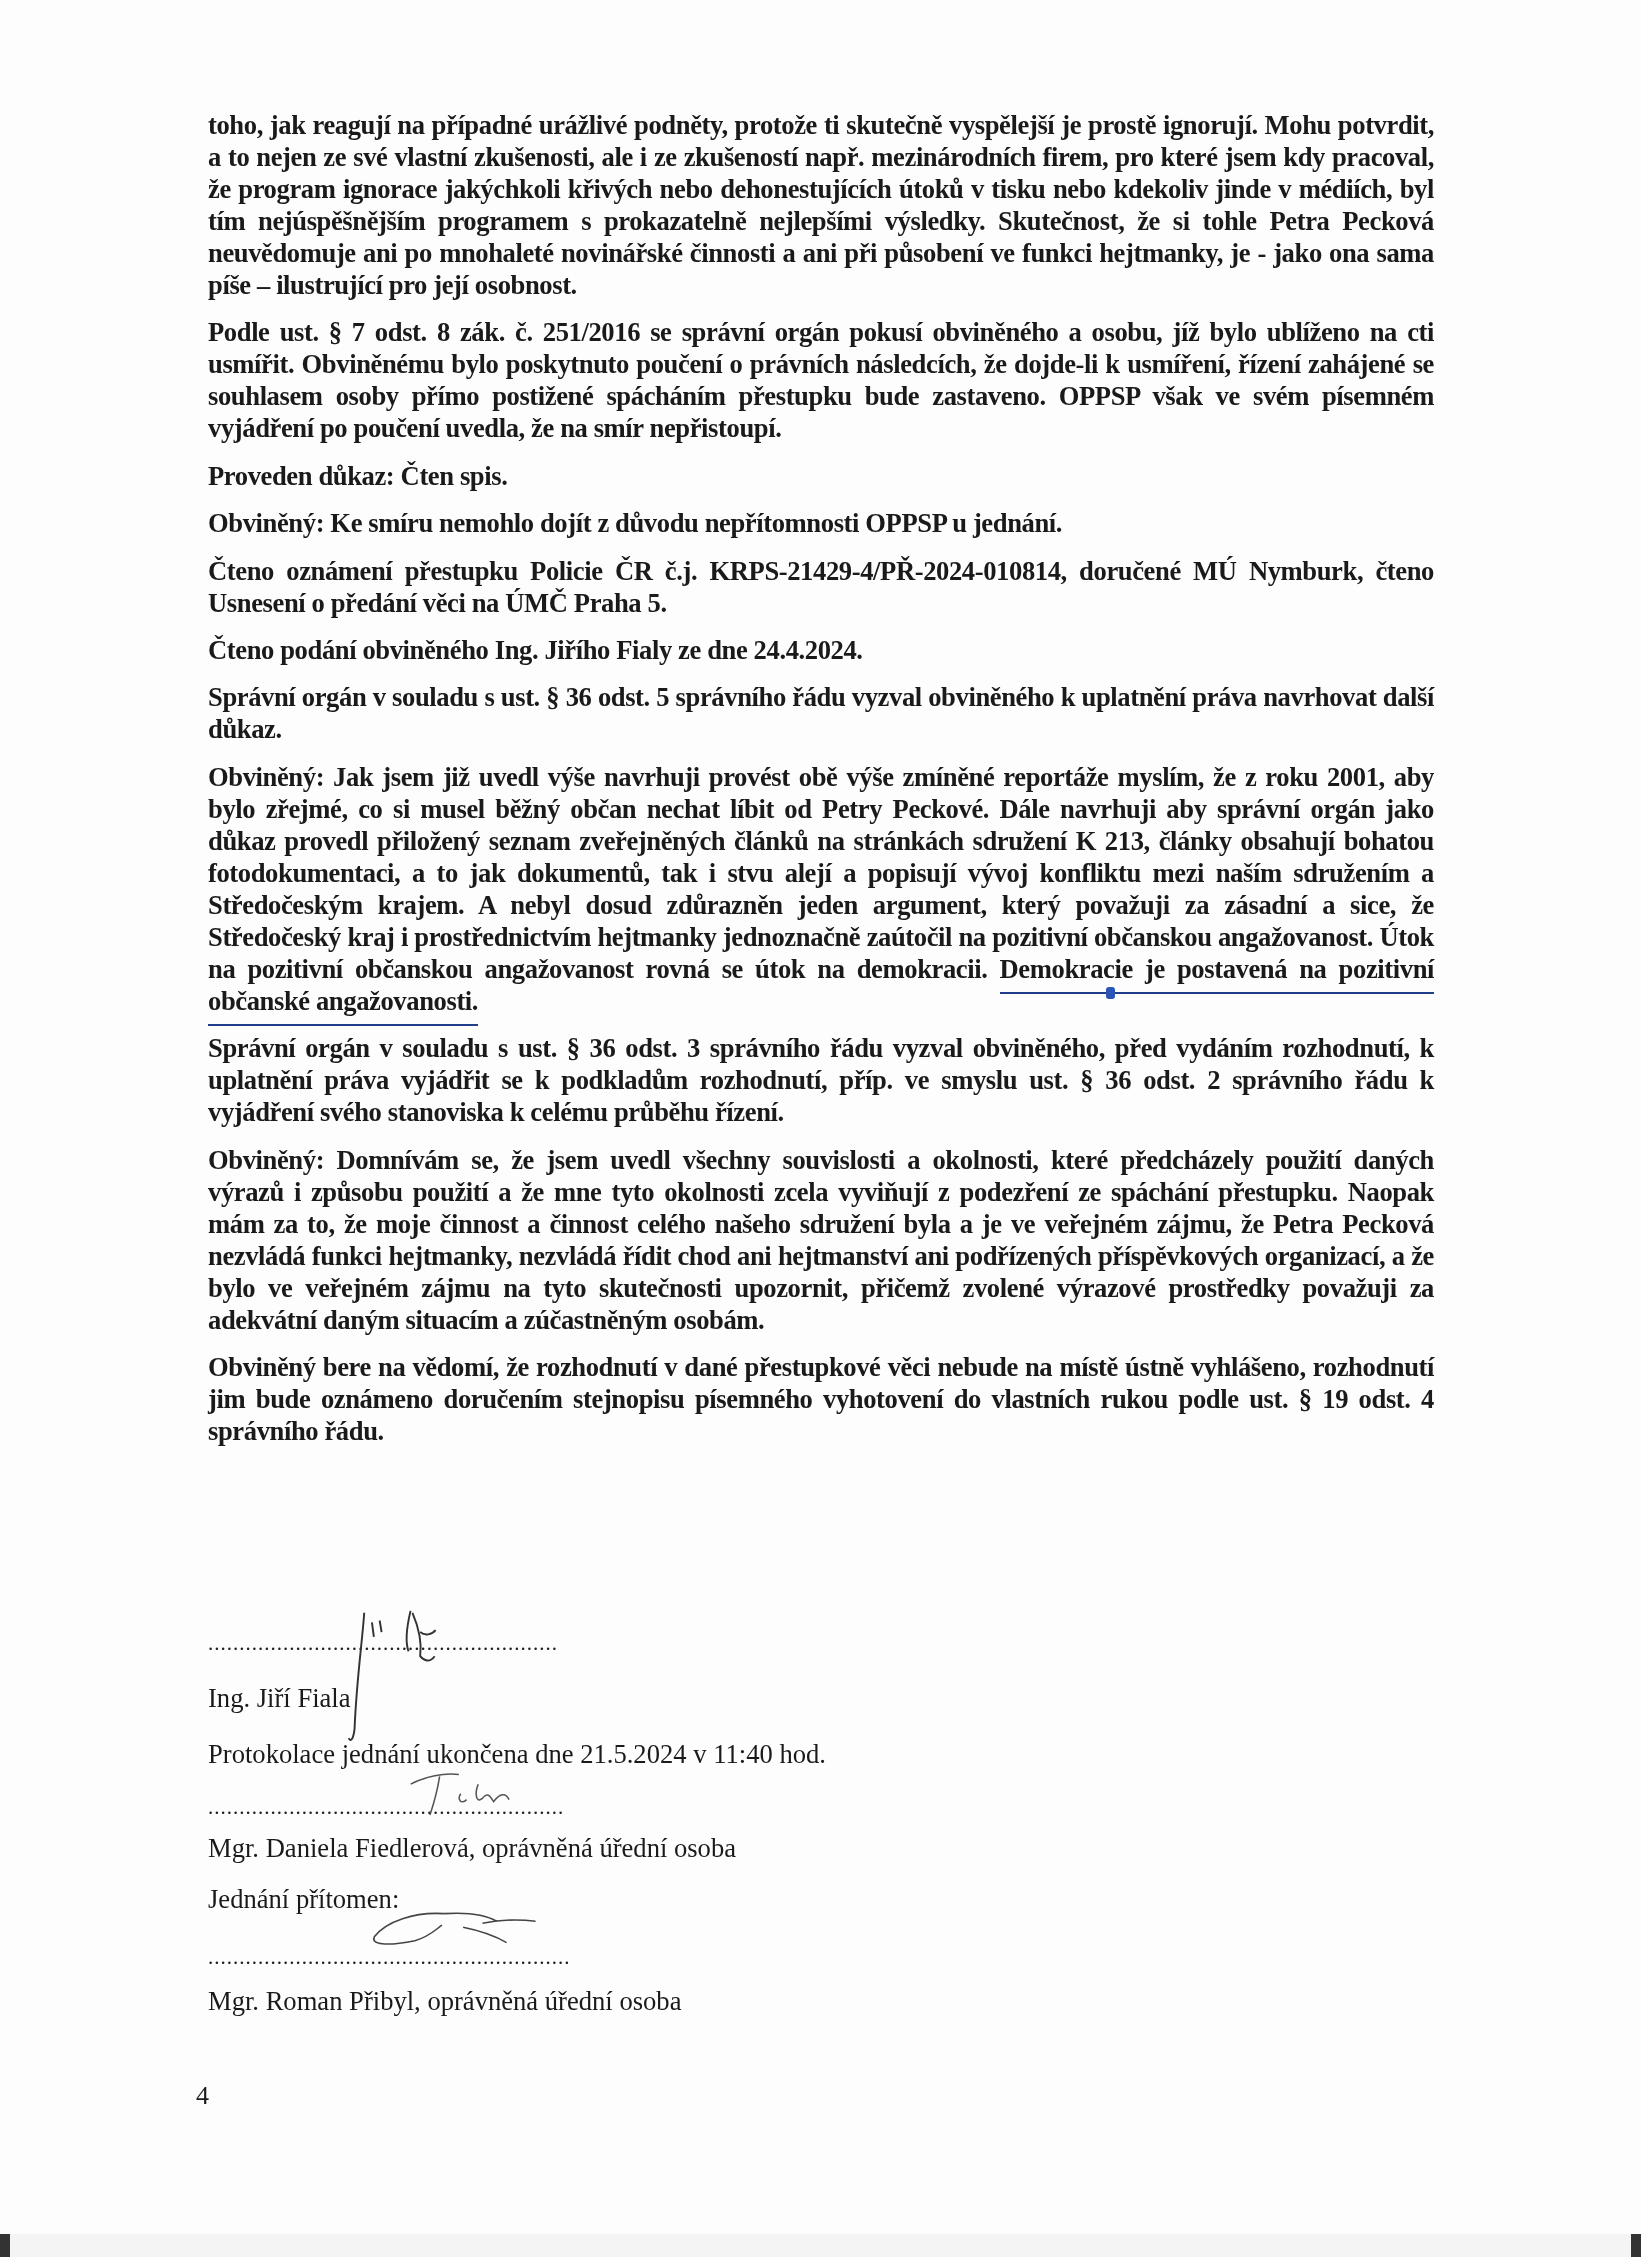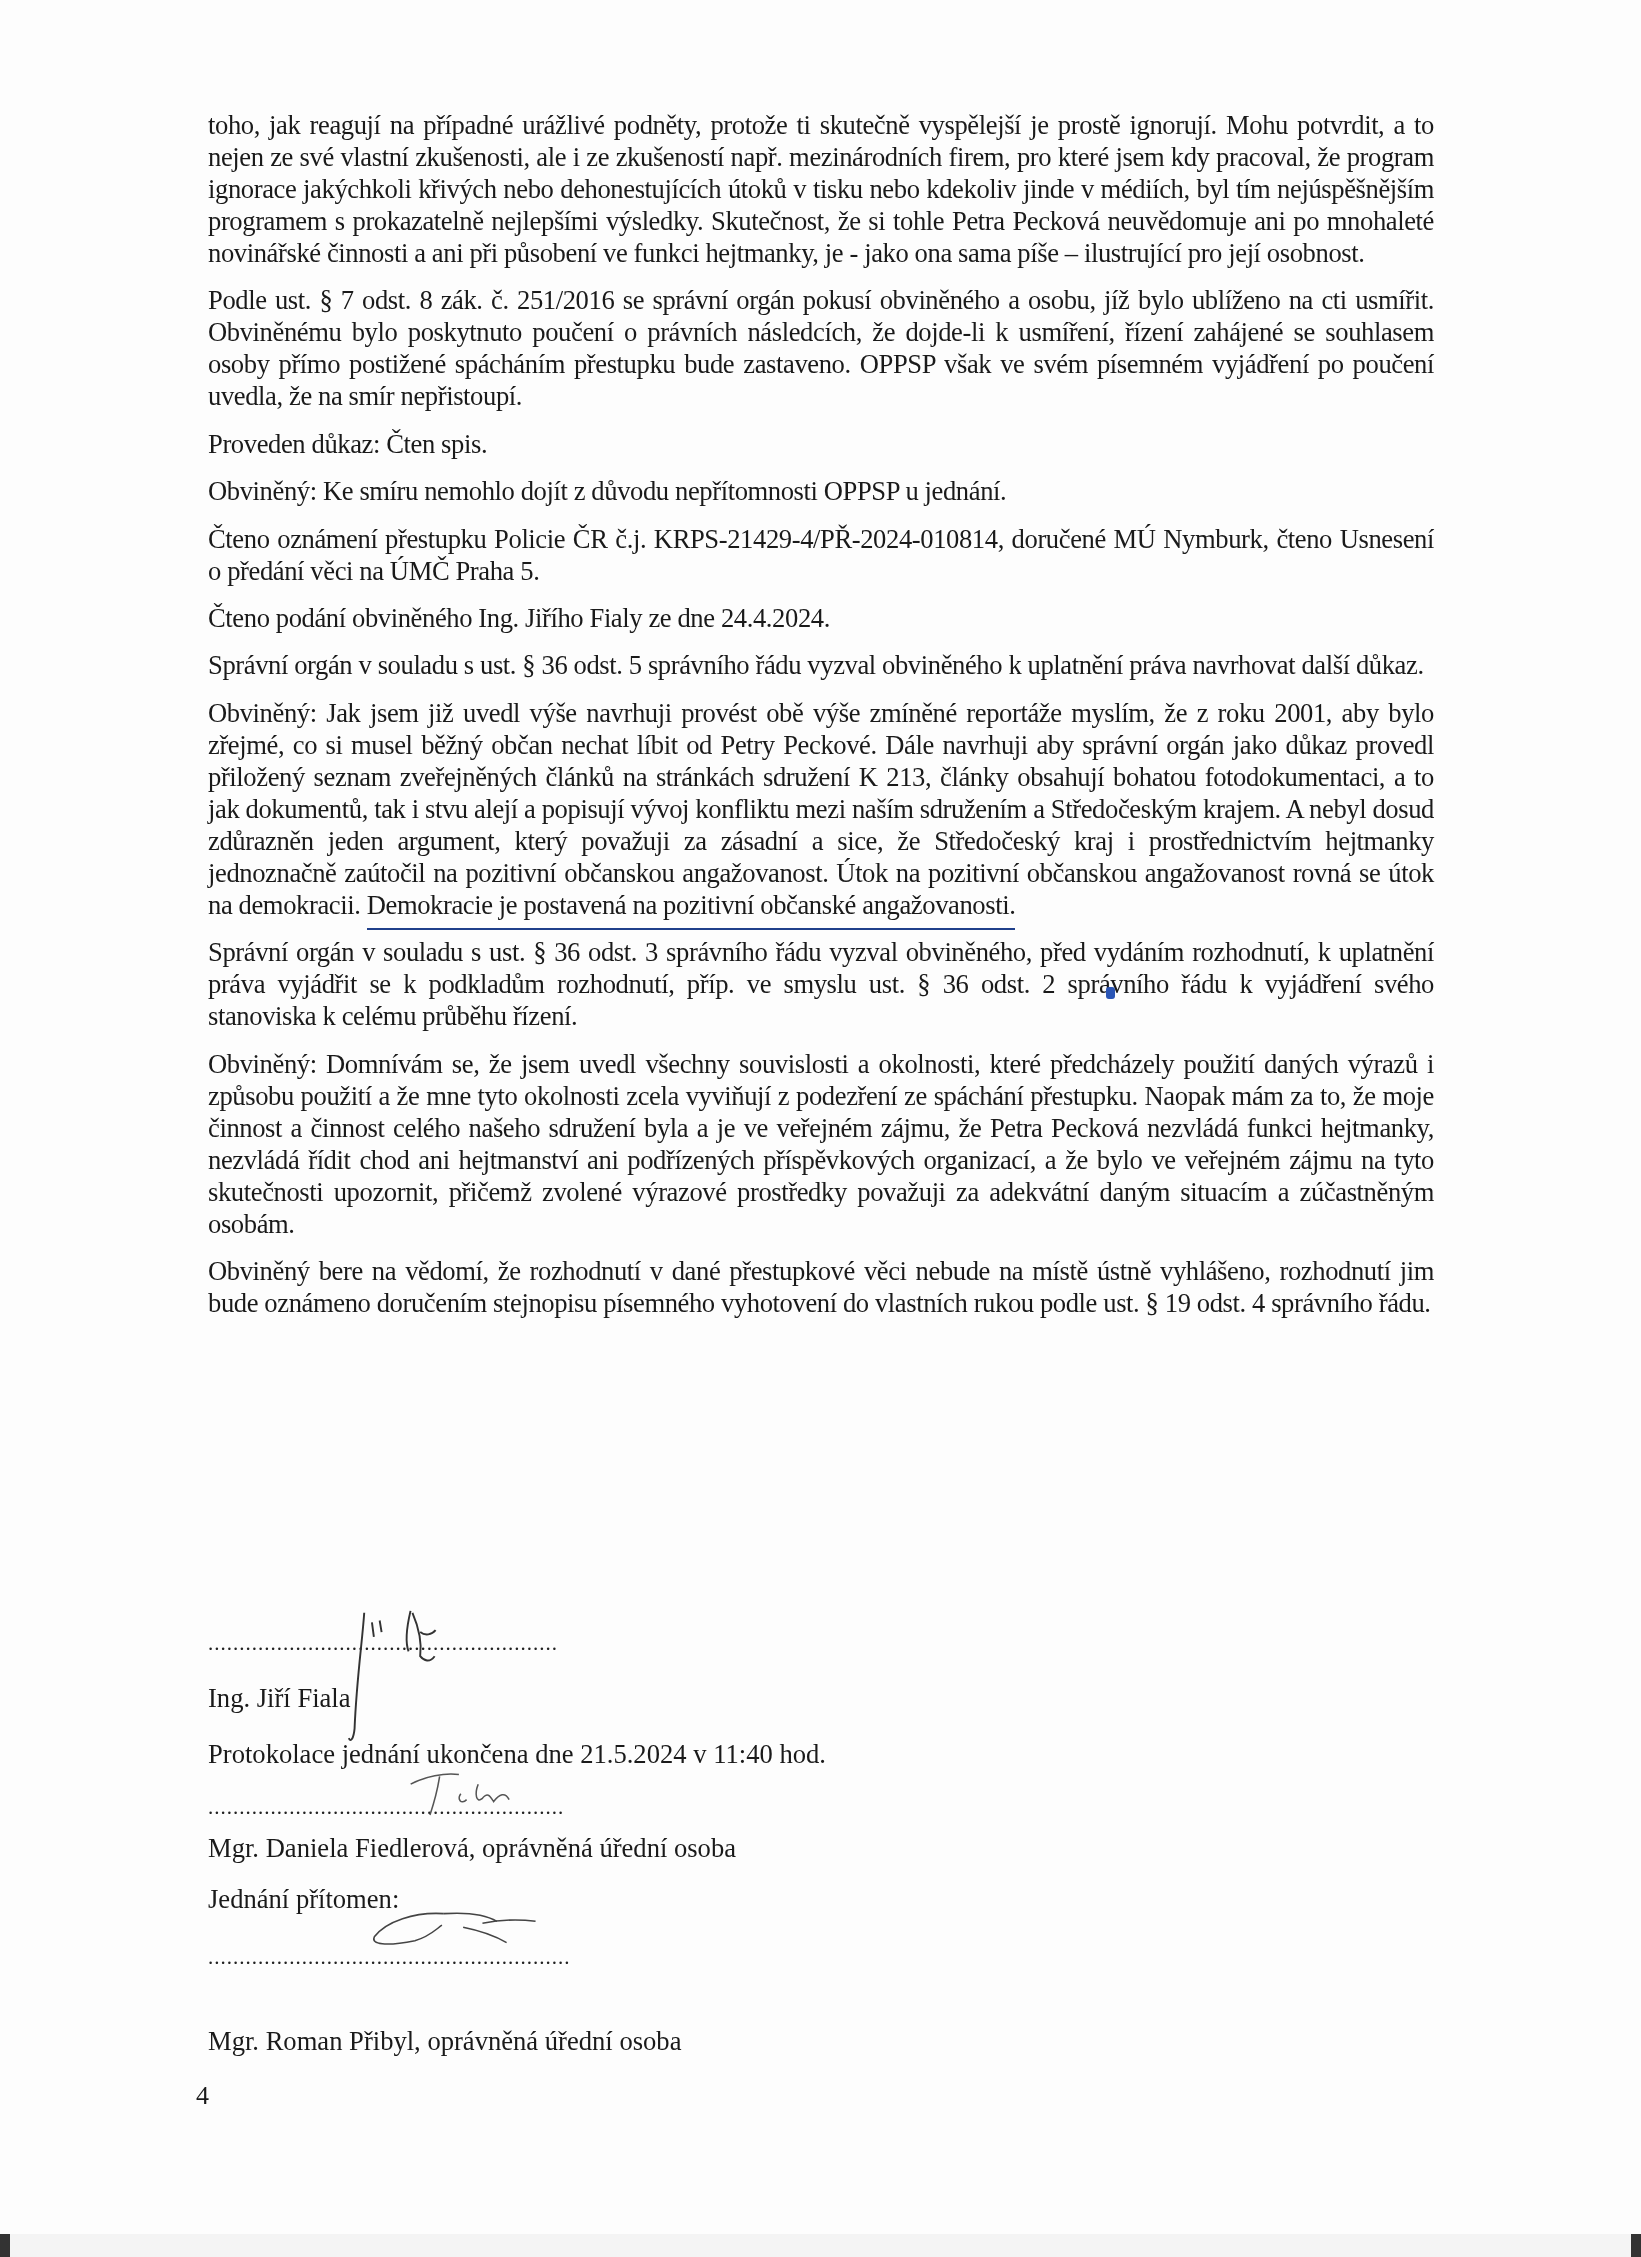--- a/index.html
+++ b/index.html
@@ -27,20 +27,21 @@
       left: 208px;
       top: 109px;
       width: 1226px;
       font-size: 26.6px;
       line-height: 32px;
       letter-spacing: -0.4px;
     }
     .para {
       margin: 0 0 15.4px 0;
       text-align: justify;
+      font-weight: bold;
     }
     .underlined {
       border-bottom: 2.9px solid #1f3f8a;
       padding-bottom: 8px;
     }
     .sig-block {
       position: absolute;
       left: 208px;
       font-size: 26.6px;
       line-height: 32px;
@@ -140,21 +141,21 @@
   <div class="sig-block" style="top:1883px;">Jednání přítomen:</div>
 
   <div class="sig-block" style="top:1939px;">
     <span class="dots">..........................................................</span>
   </div>
   <svg class="sig-svg" style="left:328px; top:1902px;" width="251" height="58" viewBox="0 0 260 60">
     <path d="M120 12 C90 10, 60 20, 48 36 C44 44, 60 46, 90 40 C105 36, 112 28, 118 24" stroke="#444" stroke-width="1.6" fill="none"></path>
     <path d="M120 12 C150 10, 165 14, 175 20" stroke="#444" stroke-width="1.6" fill="none"></path>
     <path d="M140 26 C160 30, 175 36, 185 42 M160 22 C180 18, 200 18, 215 20" stroke="#444" stroke-width="1.6" fill="none"></path>
   </svg>
-  <div class="sig-block" style="top:1985px;margin-top:40px;">Mgr. Roman Přibyl, oprávněná úřední osoba</div>
+  <div class="sig-block" style="top:1985px;">Mgr. Roman Přibyl, oprávněná úřední osoba</div>
 
   <div class="page-number">4</div>
 
   <div class="scan-edge-bottom"></div>
   <div class="scan-corner-left"></div>
   <div class="scan-corner-right"></div>
 </div>
 
 
 </body></html>

